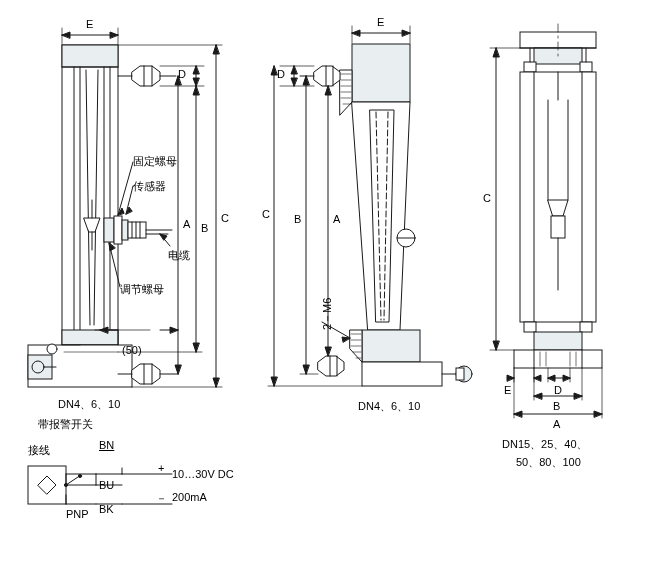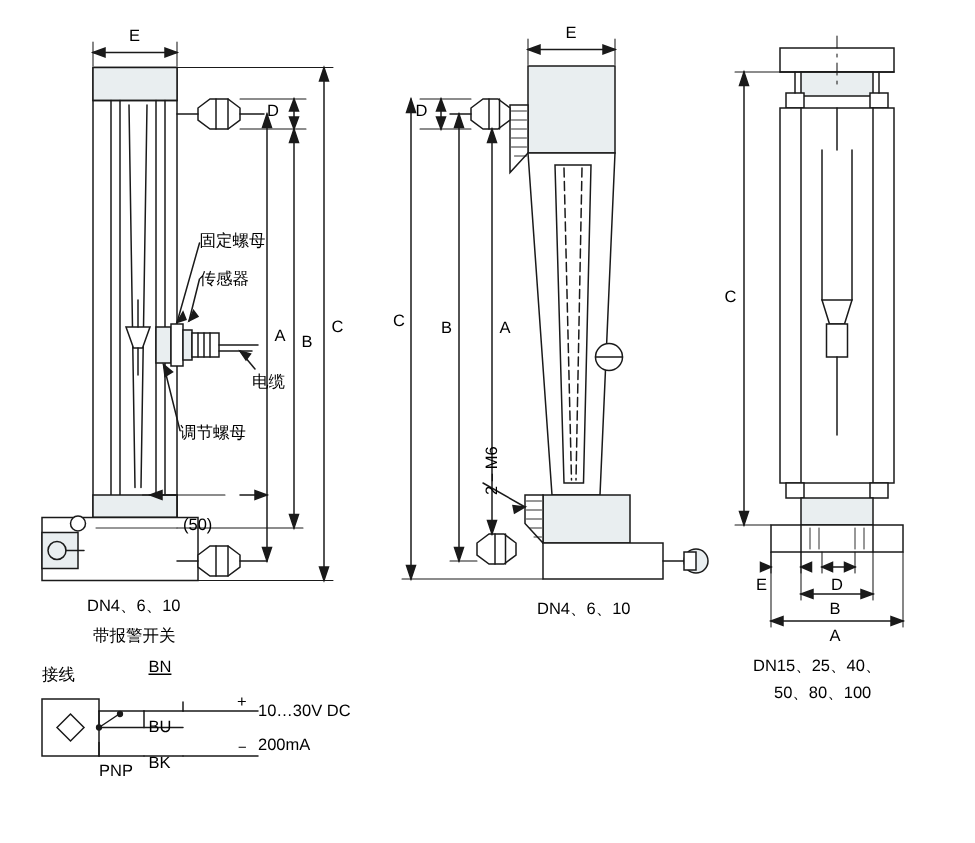--- a/index.html
+++ b/index.html
@@ -305,21 +305,21 @@
 <div class="lbl" style="left:178px;top:68px;">D</div>
 <div class="lbl" style="left:183px;top:218px;">A</div>
 <div class="lbl" style="left:201px;top:222px;">B</div>
 <div class="lbl" style="left:221px;top:212px;">C</div>
 <div class="lbl cn" style="left:133px;top:155px;">固定螺母</div>
 <div class="lbl cn" style="left:133px;top:180px;">传感器</div>
 <div class="lbl cn" style="left:168px;top:249px;">电缆</div>
 <div class="lbl cn" style="left:120px;top:283px;">调节螺母</div>
 <div class="lbl" style="left:122px;top:328px;margin-top:16px;">(50)</div>
 <div class="lbl cn" style="left:58px;top:398px;">DN4、6、10</div>
-<div class="lbl cn" style="left:38px;top:418px;margin-left:24px;">带报警开关</div>
+<div class="lbl cn" style="left:38px;top:418px;">带报警开关</div>
 
 <div class="lbl" style="left:377px;top:16px;">E</div>
 <div class="lbl" style="left:277px;top:68px;">D</div>
 <div class="lbl" style="left:333px;top:213px;">A</div>
 <div class="lbl" style="left:294px;top:213px;">B</div>
 <div class="lbl" style="left:262px;top:208px;">C</div>
 <div class="vert" style="left:320px;top:330px;">2－M6</div>
 <div class="lbl cn" style="left:358px;top:400px;">DN4、6、10</div>
 
 <div class="lbl" style="left:483px;top:192px;">C</div>

